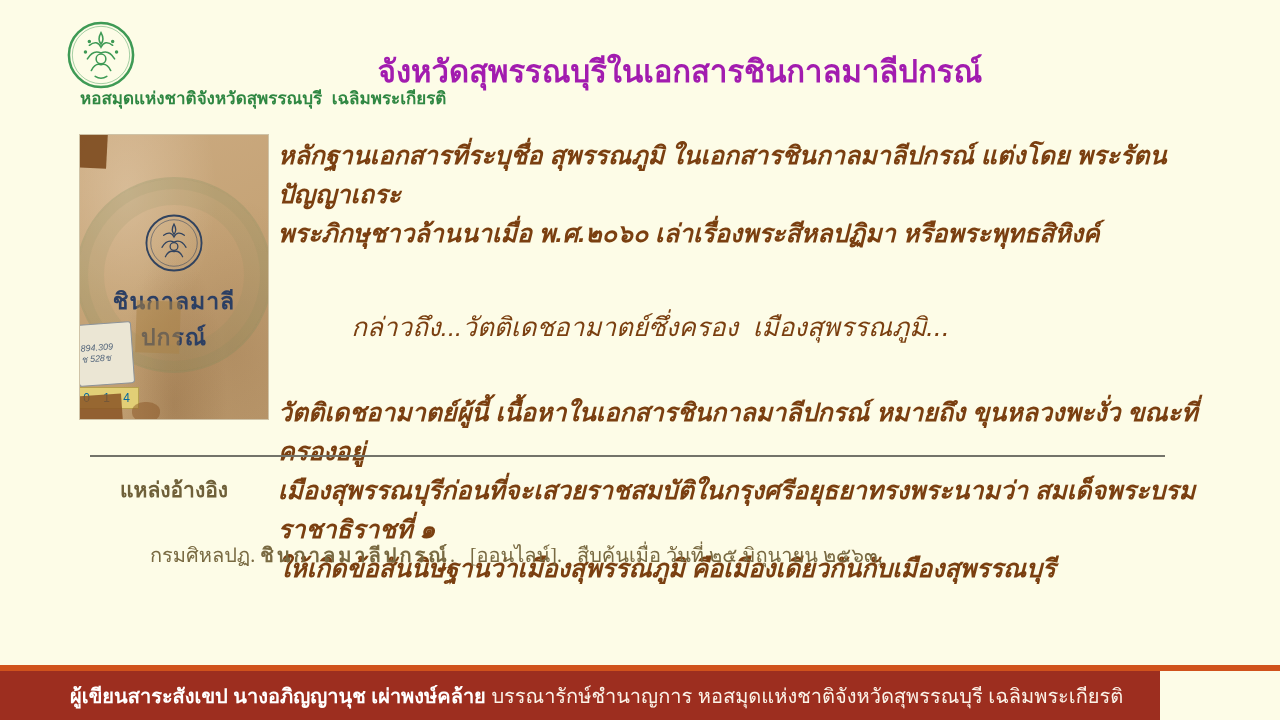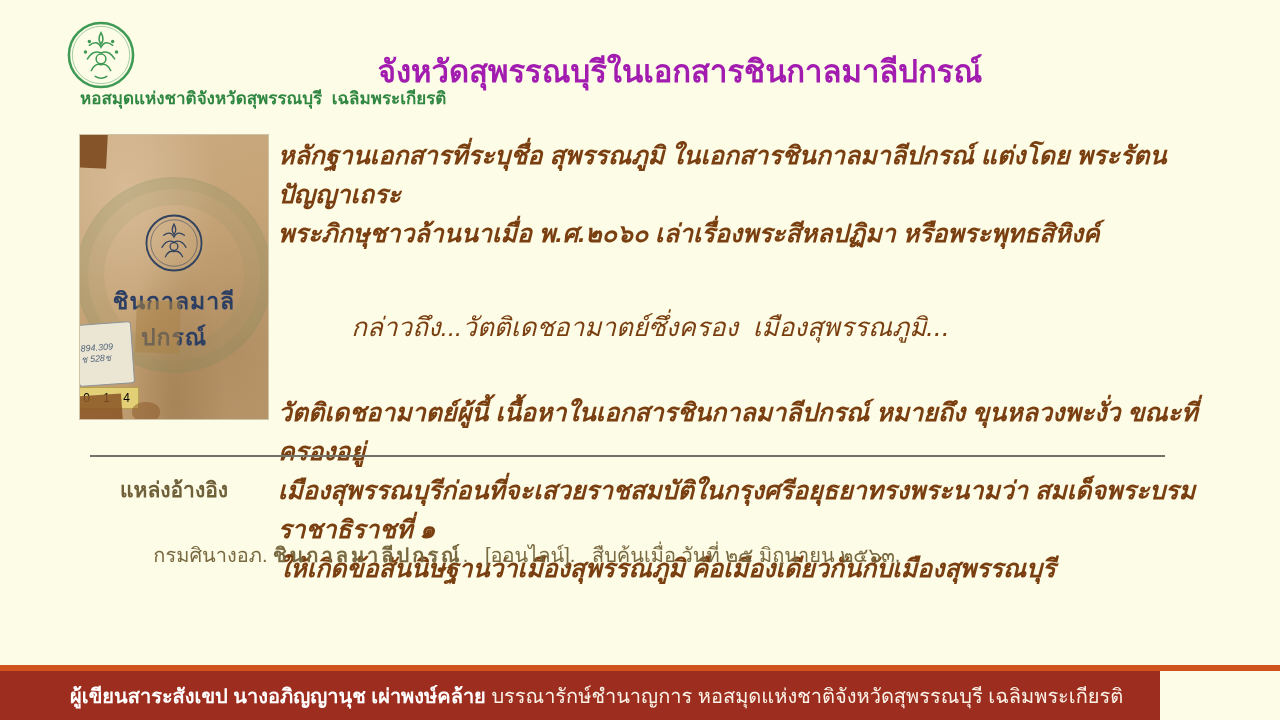--- a/index.html
+++ b/index.html
@@ -36,34 +36,34 @@
   .tape-tl{left:-3px;top:-3px;width:30px;height:36px;transform:rotate(3deg);}
   .tape-bl{left:-4px;bottom:-4px;width:46px;height:28px;background:#8A5526;opacity:.85;transform:rotate(-4deg);}
   .stain-b{position:absolute;left:52px;bottom:-3px;width:28px;height:20px;background:#8A5526;opacity:.5;border-radius:45%;}
   .tape-mid{left:56px;top:166px;width:44px;height:52px;background:#A98349;opacity:.55;transform:rotate(2deg);}
   .label-white{position:absolute;left:-3px;top:188px;width:56px;height:62px;background:#EBE6D4;
     border:1px solid #8C9399;border-radius:3px;transform:rotate(-4deg);box-sizing:border-box;padding:2px 3px;}
   .label-line{display:block;font-size:9px;color:#55677C;font-style:italic;line-height:11px;}
   .label-line.first{margin-top:16px;}
   .label-yellow{position:absolute;left:-1px;top:252px;width:60px;height:22px;background:#E2CF76;
     border:1px solid #B7A14E;box-sizing:border-box;display:flex;align-items:center;justify-content:center;
-    font-size:12px;letter-spacing:5px;color:#000000;}
+    font-size:12px;letter-spacing:5px;color:#0369a1;}
 
   
   .content{position:absolute;left:278px;top:136px;width:925px;color:#7A3F10;}
   .body-line{display:block;font-size:25px;line-height:39px;font-weight:bold;font-style:italic;}
   .quote{margin-top:14px;text-align:left;font-style:italic;font-weight:normal;
     font-size:26px;line-height:40px;padding-left:30px;white-space:pre-wrap;}
   .quote .ellipsis{font-size:28px;}
   .para2{margin-top:6px;}
 
   .divider{position:absolute;left:90px;top:455px;width:1075px;height:0;border-top:2px solid #73736A;}
 
   
-  .refs{position:absolute;left:120px;top:474px;color:#796A42;}
+  .refs{position:absolute;left:120px;top:474px;color:#796A42;font-family:Liberation Serif, serif;}
   .refs-heading{font-size:21px;font-weight:bold;color:#6F6039;line-height:32px;}
   .ref-line1{font-size:20px;line-height:30px;margin-top:4px;white-space:pre-wrap;}
   .ref-book-title{font-weight:bold;letter-spacing:3px;}
   .ref-line2{font-size:20px;line-height:30px;margin-top:10px;padding-left:48px;white-space:pre-wrap;}
 
   
   .footer-orange{position:absolute;left:0;top:665px;width:1280px;height:6px;background:#D0521C;}
   .footer-red{position:absolute;left:0;top:671px;width:1160px;height:49px;background:#9D2E1F;
     display:flex;align-items:center;justify-content:center;}
   .footer-text{font-size:20px;color:#FBF3E8;white-space:pre-wrap;}
@@ -135,21 +135,21 @@
       <span class="body-line">เมืองสุพรรณบุรีก่อนที่จะเสวยราชสมบัติในกรุงศรีอยุธยาทรงพระนามว่า สมเด็จพระบรมราชาธิราชที่ ๑</span>
       <span class="body-line">ให้เกิดข้อสันนิษฐานว่าเมืองสุพรรณภูมิ คือเมืองเดียวกันกับเมืองสุพรรณบุรี</span>
     </p>
   </div>
 
   <div class="divider"></div>
 
   <div class="refs">
     <div class="refs-heading">แหล่งอ้างอิง</div>
     <div class="ref-line1">
-      <span>กรมศินางอภ. </span><span class="ref-book-title">ชินกาลมาลีปกรณ์</span><span>.   [ออนไลน์].   สืบค้นเมื่อ วันที่ ๒๕ มิถุนายน ๒๕๖๓,</span>
+      <span>กรมศิหลปฏ. </span><span class="ref-book-title">ชินกาลมาลีปกรณ์</span><span>.   [ออนไลน์].   สืบค้นเมื่อ วันที่ ๒๕ มิถุนายน ๒๕๖๓,</span>
     </div>
   </div>
 
   <div class="footer-orange"></div>
   <div class="footer-red">
     <div class="footer-text">
       <span class="footer-bold">ผู้เขียนสาระสังเขป นางอภิญญานุช เผ่าพงษ์คล้าย </span><span>บรรณารักษ์ชำนาญการ หอสมุดแห่งชาติจังหวัดสุพรรณบุรี เฉลิมพระเกียรติ</span>
     </div>
   </div>
 

